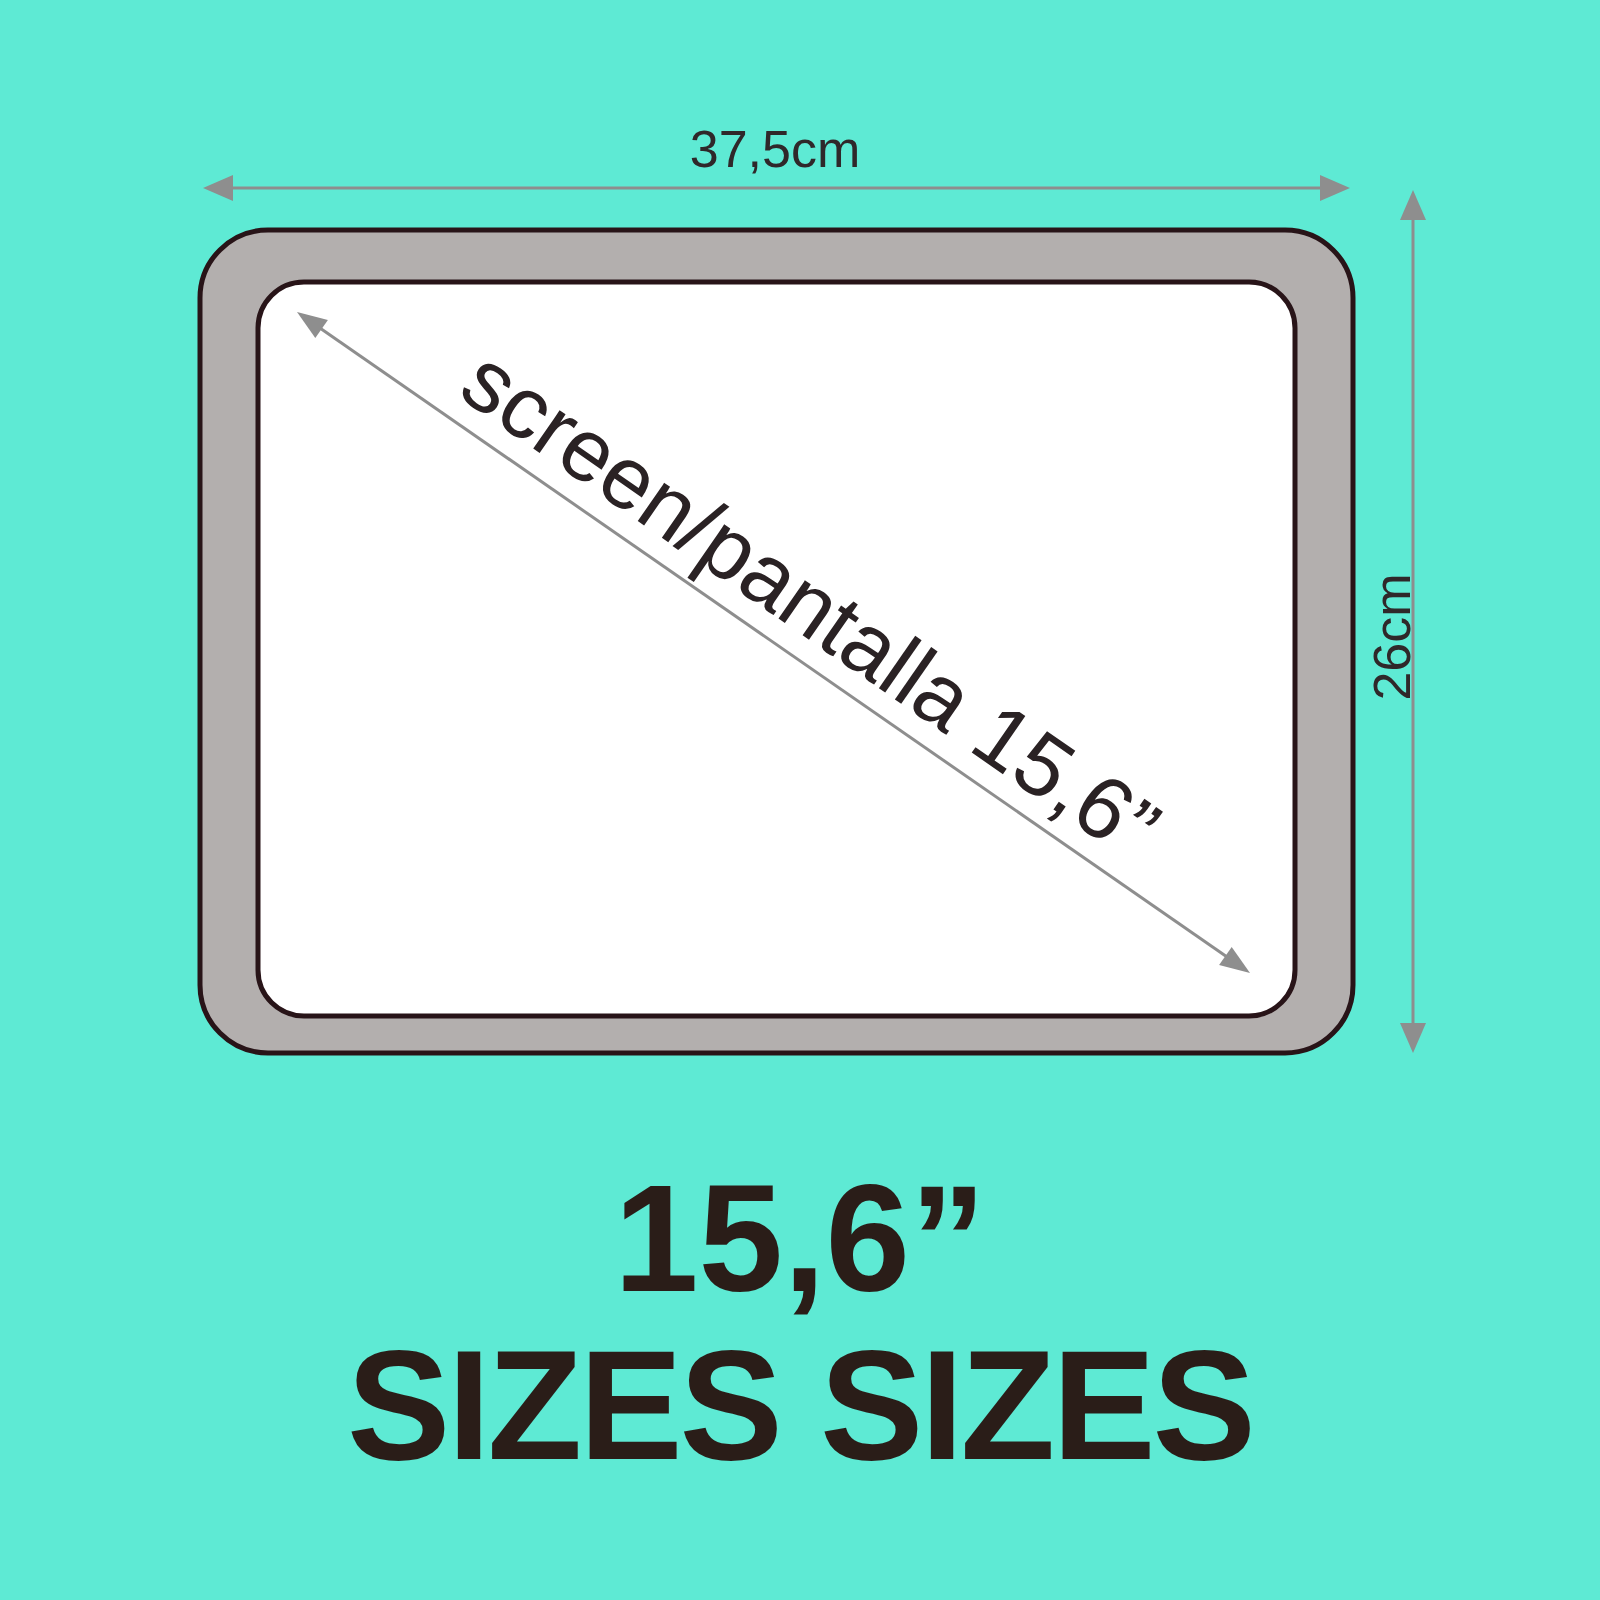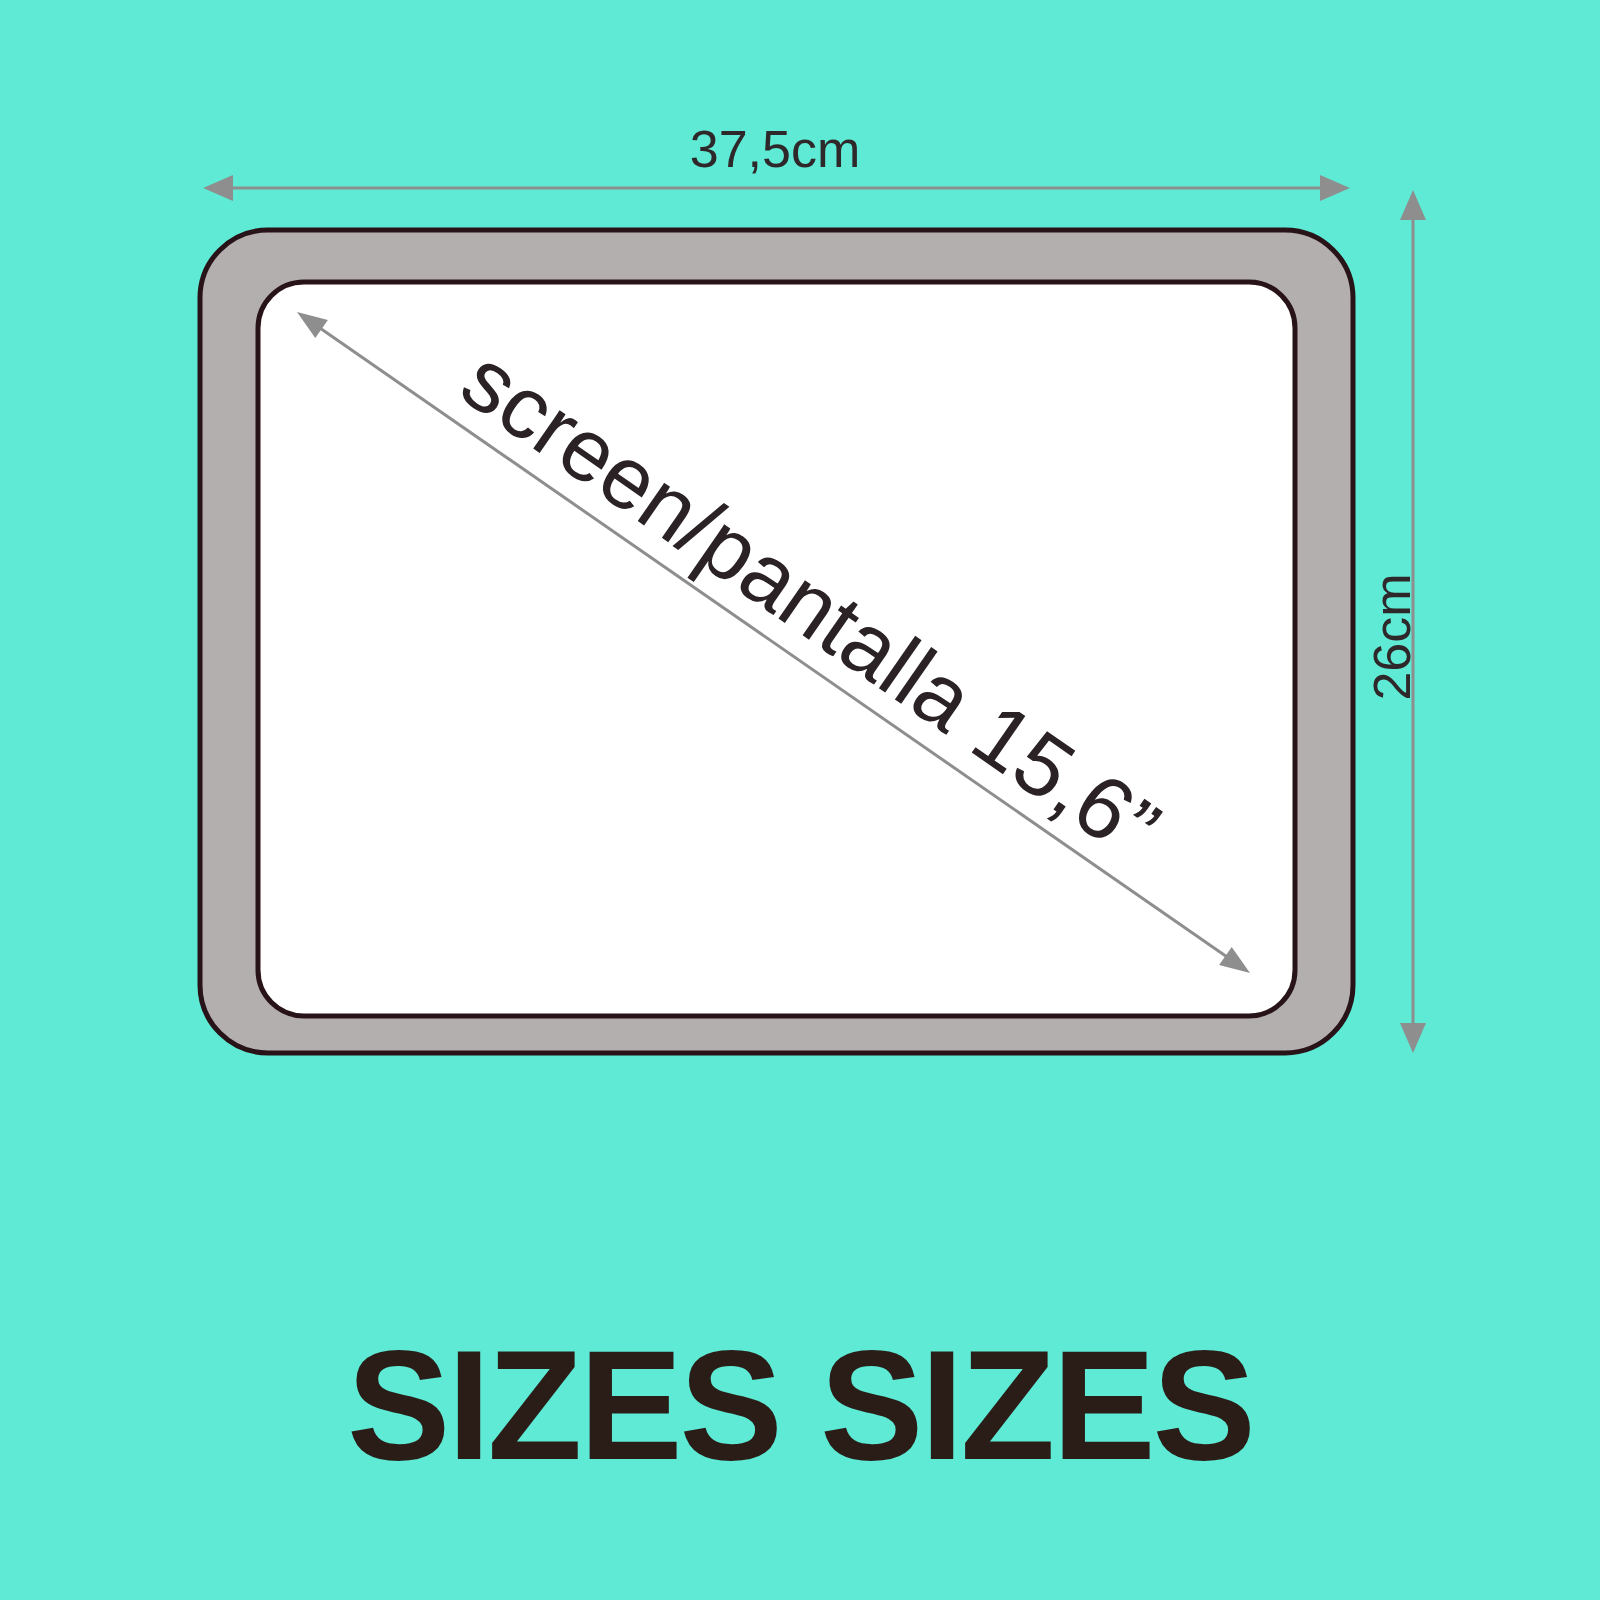--- a/index.html
+++ b/index.html
@@ -100,16 +100,17 @@
       <polygon points="1250,973 1219.1,964.9 1231.7,946.9" fill="#8e8e8e"></polygon>
     </g>
   </svg>
 
   <div id="label-width" class="dim-label">37,5cm</div>
 
   <div id="label-height" class="dim-label">26cm</div>
 
   <div id="label-diagonal" class="dim-label">screen/pantalla 15,6”</div>
 
+  <div id="title-size" class="big-text">15,6”</div>
 
   <div id="title-caption" class="big-text">SIZES SIZES</div>
 
 </div>
 
 </body></html>

